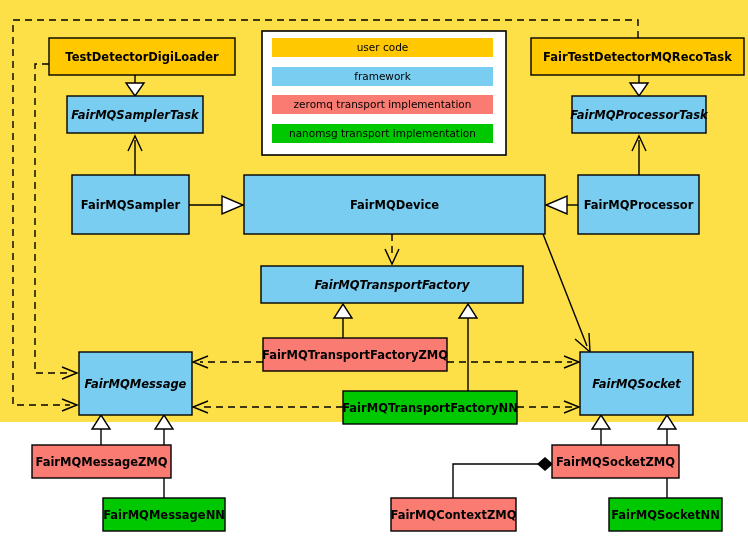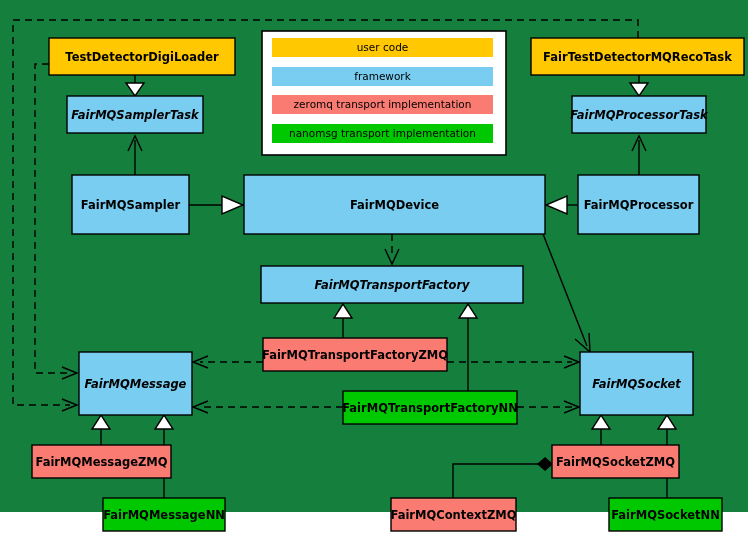--- a/index.html
+++ b/index.html
@@ -10,22 +10,22 @@
   }
   body {
     width: 748px;
     height: 549px;
     overflow: hidden;
     font-family: "DejaVu Sans", "Liberation Sans", sans-serif;
   }
   #diagram-root {
     position: relative;
     width: 748px;
-    height: 512px;
-    background: #15803d;
+    height: 422px;
+    background: #fde047;
     text-decoration: underline;
   }
   svg.diagram-canvas {
     position: absolute;
     left: 0;
     top: 0;
     width: 748px;
     height: 549px;
     display: block;
   }

